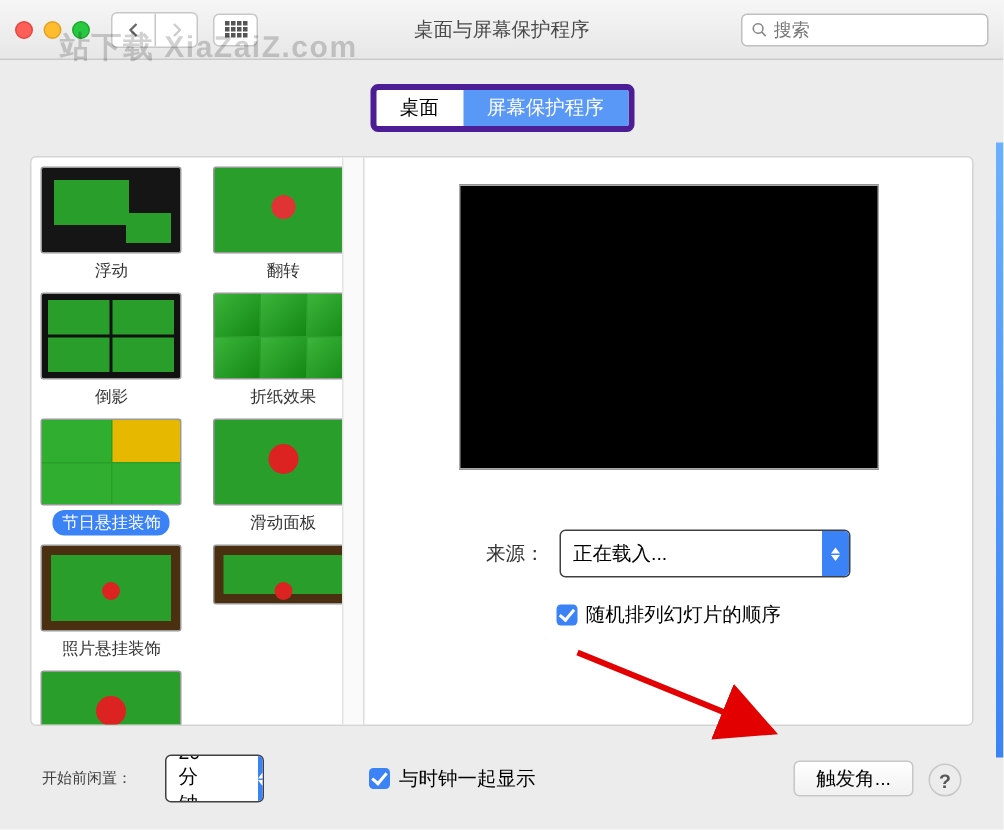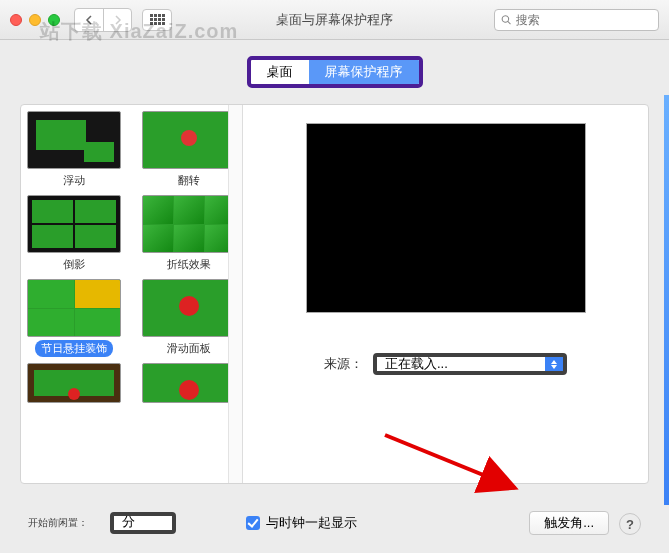--- a/index.html
+++ b/index.html
@@ -50,21 +50,21 @@
   .t-hol .img{background:#2a9e2a;}
   .t-hol .img::before{content:"";position:absolute;left:6px;top:10px;width:14px;height:14px;background:#d22;border-radius:50%;box-shadow:0 0 0 3px #fff;}
   .t-hol .img::after{content:"";position:absolute;right:2px;bottom:2px;width:22px;height:22px;background:#2a9e2a;border:2px solid #fff;}
   .t-cut{ }
   .t-cut .img{height:40px;}
   .scroll-gutter{ position:absolute; right:0; top:0; width:14px; height:100%; border-left:1px solid #e3e3e3; background:#fafafa;}
   .right-pane { flex:1; display:flex; flex-direction:column; align-items:center; padding:18px 22px; position:relative;}
   .preview { width:280px; height:190px; background:#000; border:1px solid #aaa; }
   .src-row { display:flex; align-items:center; margin-top:40px; gap:10px;text-align:center;}
   .src-row .lbl{ color:#333; }
-  .select { width:194px; height:22px; border:4px solid #404040; border-radius:4px; background:#fff; display:flex; align-items:center; justify-content:space-between; padding:0 0 0 8px; font-size:12px; overflow:hidden;}
+  .select { width:194px; height:32px; border:1px solid #404040; border-radius:4px; background:#fff; display:flex; align-items:center; justify-content:space-between; padding:0 0 0 8px; font-size:12px; overflow:hidden;}
   .select .arr{ width:18px; height:100%; background:#3b82f6; display:flex; flex-direction:column; align-items:center; justify-content:center; gap:1px;}
   .select .arr::before,.select .arr::after{content:"";width:0;height:0;border-left:3px solid transparent;border-right:3px solid transparent;}
   .select .arr::before{border-bottom:4px solid #fff;}
   .select .arr::after{border-top:4px solid #fff;}
   .chk-row { display:flex; align-items:center; gap:6px; margin-top:16px;}
   .chk { width:14px; height:14px; background:#3b82f6; border-radius:3px; position:relative; flex-shrink:0;}
   .chk::after{content:"";position:absolute;left:4px;top:1px;width:4px;height:8px;border:solid #fff;border-width:0 2px 2px 0;transform:rotate(40deg);}
   .arrow-annot { position:absolute; left:380px; top:430px; pointer-events:none; z-index:40;}
   .bottom { position:absolute; bottom:18px; left:0; right:0; padding:0 28px; display:flex; align-items:center;}
   .bottom .lbl{ font-size:10px; color:#404040;}
@@ -165,40 +165,50 @@
             <span></span>
             <span></span>
             <span></span>
           </div>
           <div class="label">节日悬挂装饰</div>
       </div>
       <div class="thumb t-slide">
         <div class="img"></div>
           <div class="label">滑动面板</div>
       </div>
+      <div class="thumb t-frame">
+        <div class="img">
+            <div class="bug"></div>
+          </div>
+          <div class="label">照片悬挂装饰</div>
+      </div>
       <div class="thumb t-frame t-cut">
         <div class="img">
             <div class="bug"></div>
           </div>
       </div>
       <div class="thumb t-slide t-cut">
         <div class="img"></div>
       </div>
     </div>
     <div class="scroll-gutter"></div>
   </div>
 
   <div class="right-pane">
     <div class="preview"></div>
     <div class="src-row">
       <span class="lbl">来源：</span>
       <div class="select">
         <span>正在载入...</span>
         <div class="arr"></div>
       </div>
+    </div>
+    <div class="chk-row">
+      <div class="chk"></div>
+      <span>随机排列幻灯片的顺序</span>
     </div>
   </div>
 </div>
 
 <svg class="arrow-annot" width="160" height="80" viewBox="0 0 160 80">
   <defs>
       <marker id="ah" markerWidth="12" markerHeight="12" refX="9" refY="5" orient="auto">
         <path d="M0 0L10 5L0 10z" fill="#e20000"></path>
       </marker>
     </defs>

